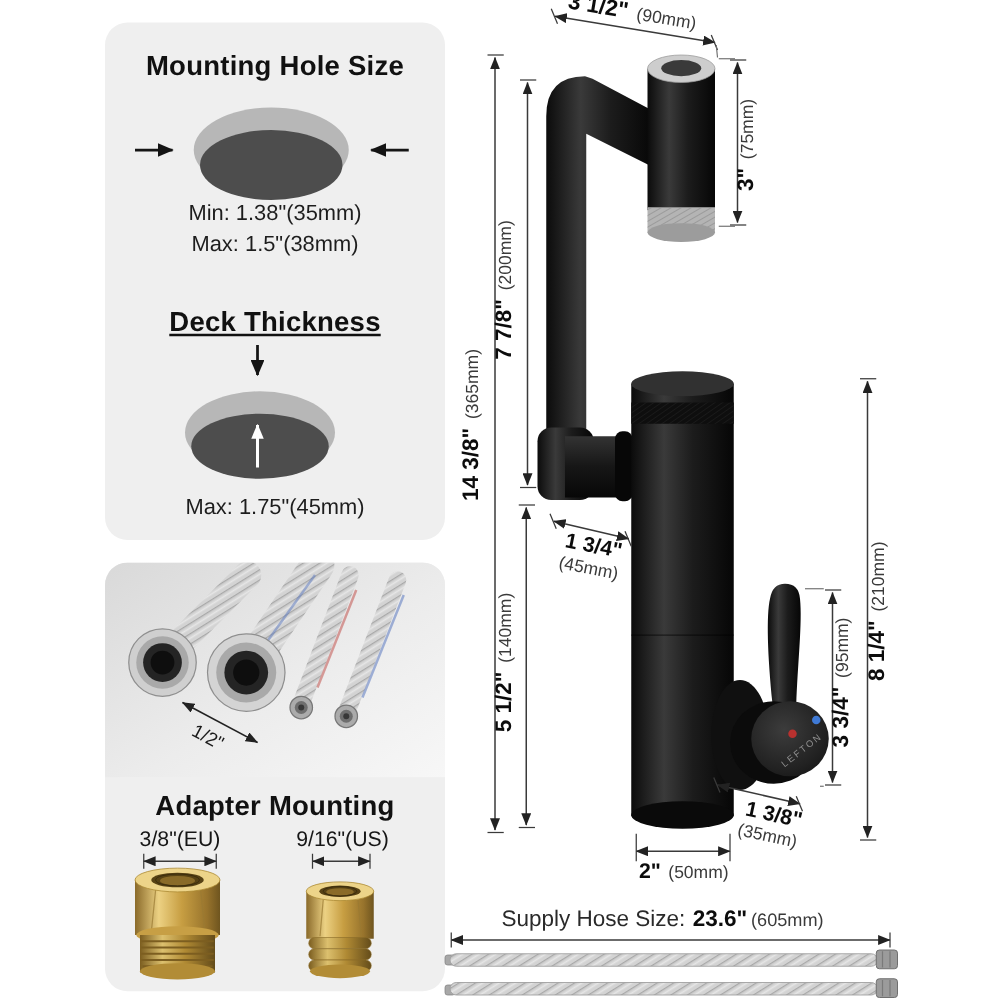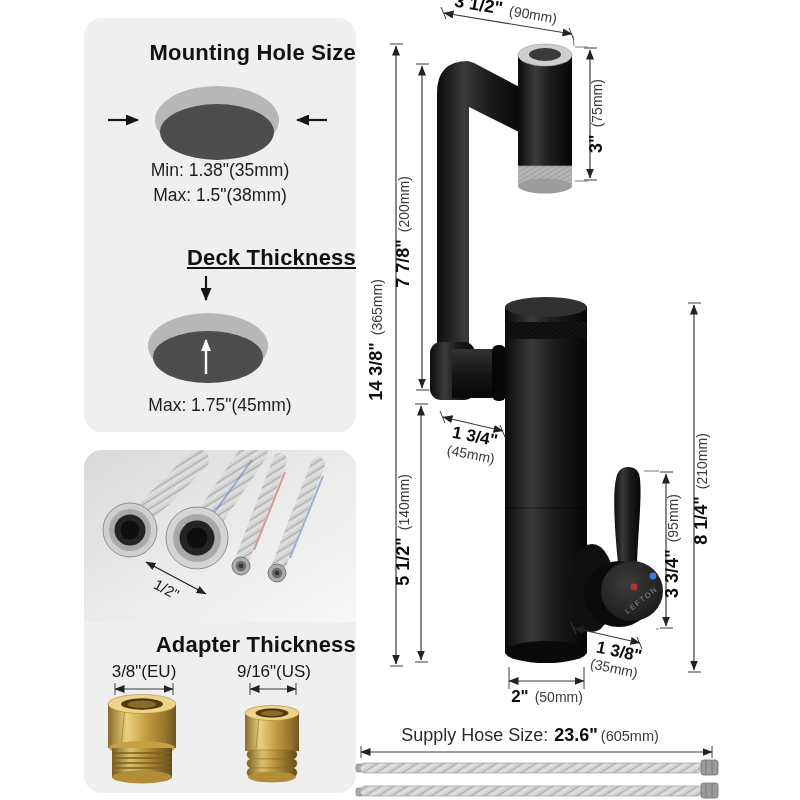--- a/index.html
+++ b/index.html
@@ -3,21 +3,21 @@
 <meta charset="utf-8">
 <style>
   * { margin:0; padding:0; box-sizing:border-box; }
   html,body { width:800px; height:800px; background:#ffffff; font-family:"Liberation Sans", sans-serif; }
   .stage { position:relative; width:800px; height:800px; background:#fff; overflow:hidden; }
 
   .panel { position:absolute; left:84px; width:272px; background:#efefef; border-radius:18px; }
   .panel-1 { top:18px; height:414px; }
   .panel-2 { top:450px; height:343px; }
 
-  .p-title { position:absolute; width:100%; text-align:right; font-weight:bold; font-size:22px; color:#111; letter-spacing:.2px; }
+  .p-title { position:absolute; width:100%; text-align:center; font-weight:bold; font-size:22px; color:#111; letter-spacing:.2px; }
   .p-line  { position:absolute; width:100%; text-align:center; font-size:17.5px; color:#1d1d1d; }
 
   .photo-wrap { position:absolute; top:0; left:0; width:272px; height:172px; border-radius:18px 18px 0 0; overflow:hidden; }
 
   .adapter-label { position:absolute; font-size:17px; color:#161616; text-align:center; width:120px; }
 
   svg { display:block; }
   .dim-line { stroke:#3a3a3a; stroke-width:1.2; fill:none; }
   .dim-tick { stroke:#3a3a3a; stroke-width:1; fill:none; }
   .ext-line { stroke:#6a6a6a; stroke-width:.9; fill:none; }
@@ -149,21 +149,21 @@
         <circle cx="113" cy="88" r="31" fill="#d4d4d4" stroke="#8f8f8f"></circle>
         <circle cx="113" cy="88" r="24" fill="#a9a9a9"></circle>
         <circle cx="113" cy="88" r="17.5" fill="#242424"></circle>
         <circle cx="113" cy="88" r="10.5" fill="#0e0e0e"></circle>
 
         <line x1="62" y1="112" x2="122" y2="144" stroke="#222" stroke-width="1.3" marker-start="url(#arrS)" marker-end="url(#arr)"></line>
         <text class="half-txt" x="80" y="144" text-anchor="middle" transform="rotate(28 80 144)">1/2"</text>
       </svg>
     </div>
 
-    <div class="p-title" style="top:182px;">Adapter Thickness</div>
+    <div class="p-title" style="top:182px;">Adapter Mounting</div>
 
     <span class="adapter-label" style="top:212px; left:0;">3/8"(EU)</span>
     <span class="adapter-label" style="top:212px; left:130px;">9/16"(US)</span>
 
     <svg width="272" height="112" style="position:absolute; top:232px; left:0;">
 
       <line x1="31" y1="7" x2="89" y2="7" class="dim-line" marker-start="url(#arrS)" marker-end="url(#arr)"></line>
       <line x1="31" y1="1" x2="31" y2="13" class="dim-tick"></line>
       <line x1="89" y1="1" x2="89" y2="13" class="dim-tick"></line>
       <line x1="166" y1="7" x2="212" y2="7" class="dim-line" marker-start="url(#arrS)" marker-end="url(#arr)"></line>

